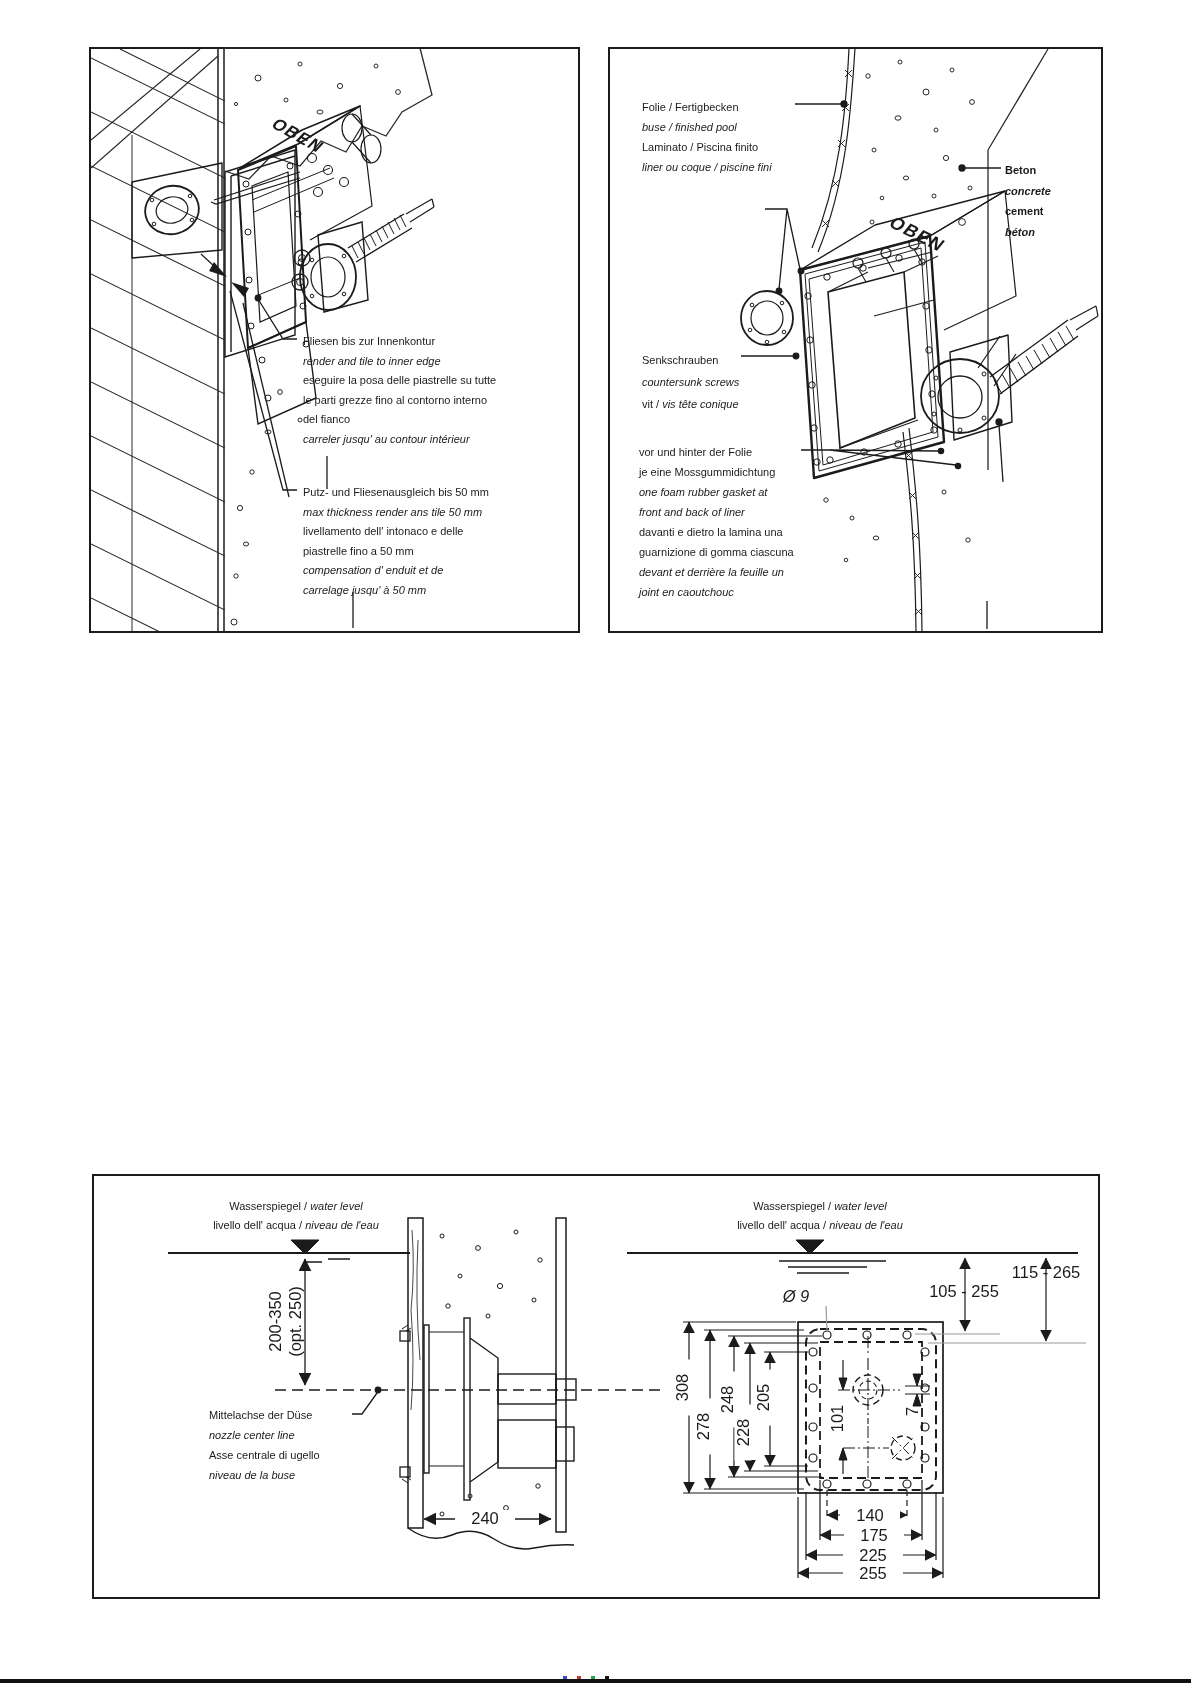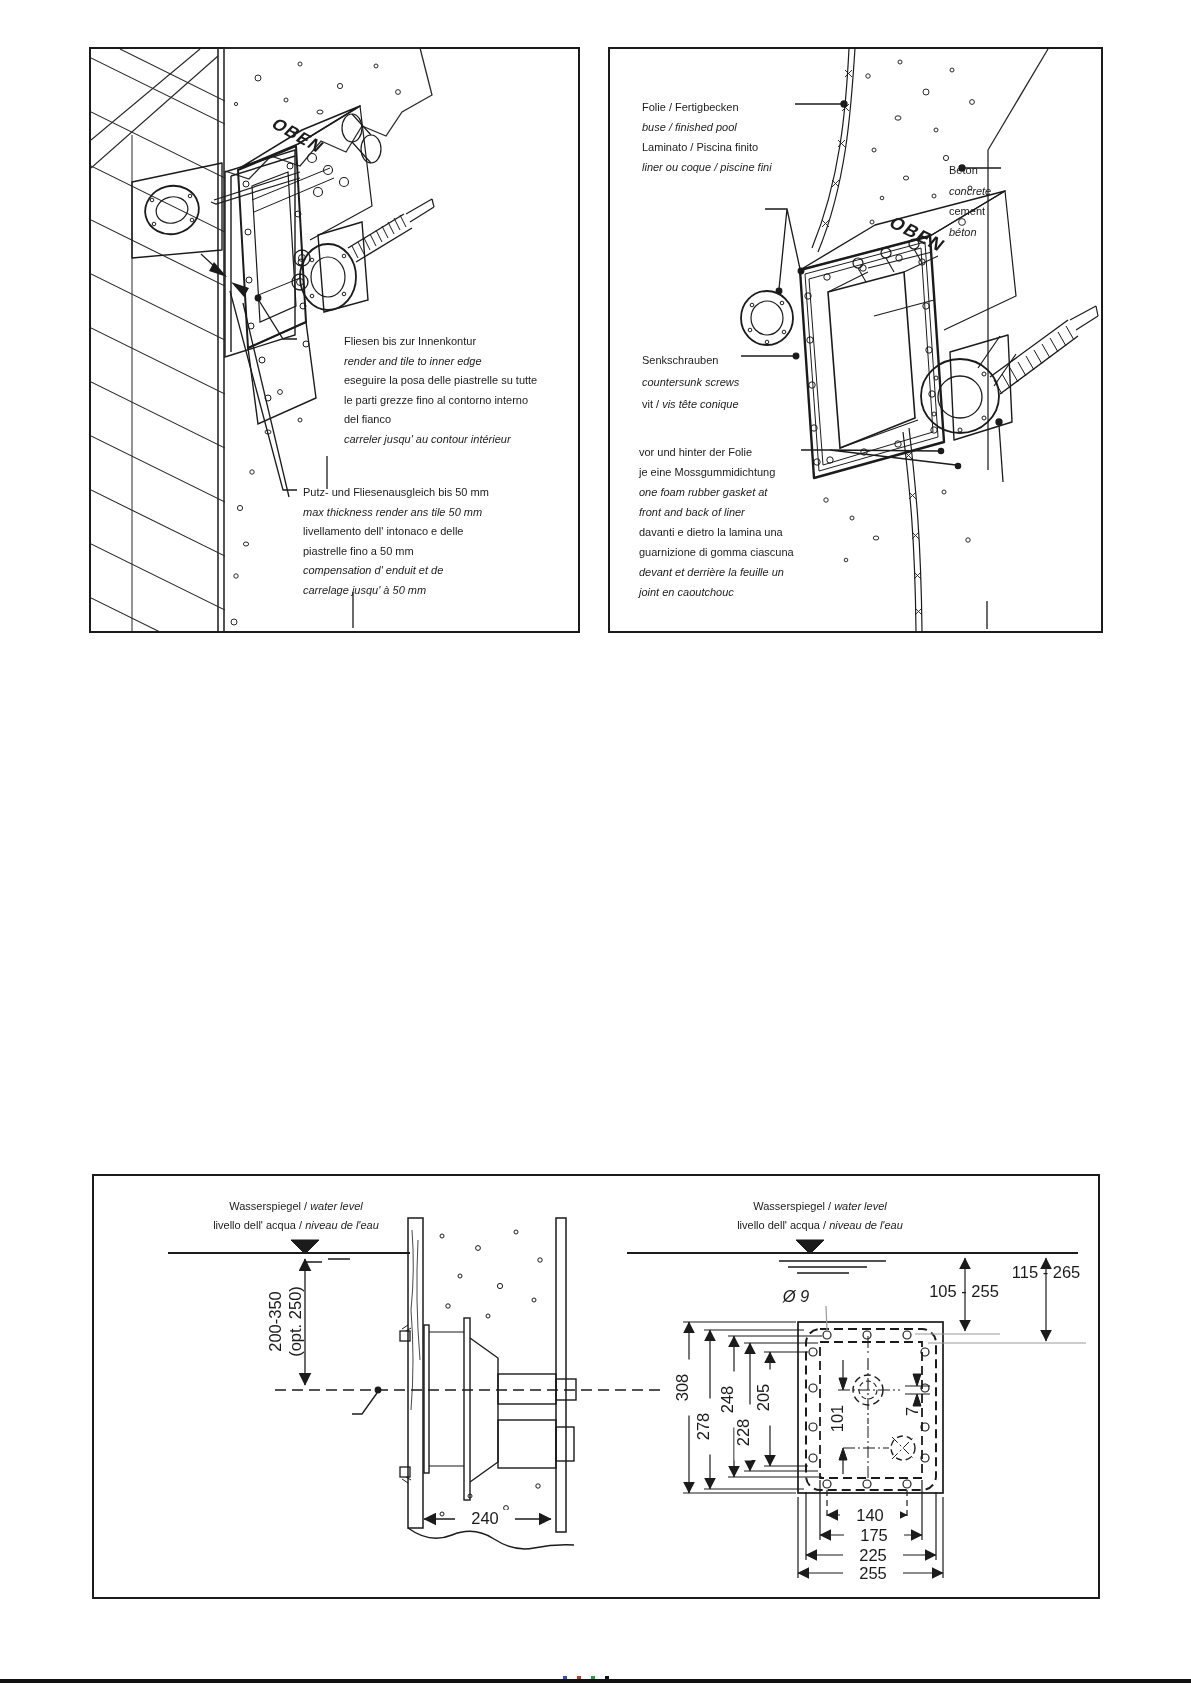--- a/index.html
+++ b/index.html
@@ -397,21 +397,21 @@
     <path d="M827,1515 L907,1515" marker-start="url(#ah)" marker-end="url(#ah)"></path>
     <path d="M820,1535 L922,1535" marker-start="url(#ah)" marker-end="url(#ah)"></path>
     <path d="M806,1555 L936,1555" marker-start="url(#ah)" marker-end="url(#ah)"></path>
     <path d="M798,1573 L943,1573" marker-start="url(#ah)" marker-end="url(#ah)"></path>
   </g>
 </svg>
 
 <div class="oben" id="oben1">OBEN</div>
 <div class="oben" id="oben2">OBEN</div>
 
-<div class="blk" style="left:303px;top:332px;line-height:19.5px;margin-left:41px;">
+<div class="blk" style="left:303px;top:332px;line-height:19.5px;">
   <span class="ln">Fliesen bis zur Innenkontur</span>
   <span class="ln it">render and tile to inner edge</span>
   <span class="ln">eseguire la posa delle piastrelle su tutte</span>
   <span class="ln">le parti grezze fino al contorno interno</span>
   <span class="ln">del fianco</span>
   <span class="ln it">carreler jusqu' au contour intérieur</span>
 </div>
 
 <div class="blk" style="left:303px;top:483px;line-height:19.5px;">
   <span class="ln">Putz- und Fliesenausgleich bis 50 mm</span>
@@ -440,38 +440,44 @@
   <span class="ln it">devant et derrière la feuille un</span>
   <span class="ln it">joint en caoutchouc</span>
 </div>
 
 <div class="blk" style="left:642px;top:349px;line-height:22px;">
   <span class="ln">Senkschrauben</span>
   <span class="ln it">countersunk screws</span>
   <span class="ln"><span>vit / </span><span class="it">vis tête conique</span></span>
 </div>
 
-<div class="blk" style="left:949px;top:160px;line-height:20.5px;">
+<div class="blk" style="left:1005px;top:160px;line-height:20.5px;font-weight:bold;">
   <span class="ln">Beton</span>
   <span class="ln it">concrete</span>
   <span class="ln">cement</span>
   <span class="ln it">béton</span>
 </div>
 
 
 <div class="blk ctr" style="left:178px;top:1197px;width:236px;line-height:19px;">
   <span class="ln"><span>Wasserspiegel / </span><span class="it">water level</span></span>
   <span class="ln"><span>livello dell' acqua / </span><span class="it">niveau de l'eau</span></span>
 </div>
 
 <div class="blk ctr" style="left:698px;top:1197px;width:244px;line-height:19px;">
   <span class="ln"><span>Wasserspiegel / </span><span class="it">water level</span></span>
   <span class="ln"><span>livello dell' acqua /  </span><span class="it">niveau de l'eau</span></span>
 </div>
 
+<div class="blk" style="left:209px;top:1405px;line-height:20px;">
+  <span class="ln">Mittelachse der Düse</span>
+  <span class="ln it">nozzle center line</span>
+  <span class="ln">Asse centrale di ugello</span>
+  <span class="ln it">niveau de la buse</span>
+</div>
 
 <div class="dim rot" style="left:232px;top:1313px;width:80px;">200-350</div>
 <div class="dim rot" style="left:247px;top:1313px;width:90px;">(opt. 250)</div>
 
 <div class="dim" style="left:455px;top:1510px;width:54px;">240</div>
 <div class="dim" style="left:769px;top:1288px;width:48px;background:none;font-style:italic;">Ø 9</div>
 <div class="dim" style="left:916px;top:1283px;width:90px;background:none;">105 - 255</div>
 <div class="dim" style="left:998px;top:1264px;width:90px;background:none;">115 - 265</div>
 <div class="dim rot" style="left:654px;top:1379px;width:50px;">308</div>
 <div class="dim rot" style="left:675px;top:1418px;width:50px;">278</div>

